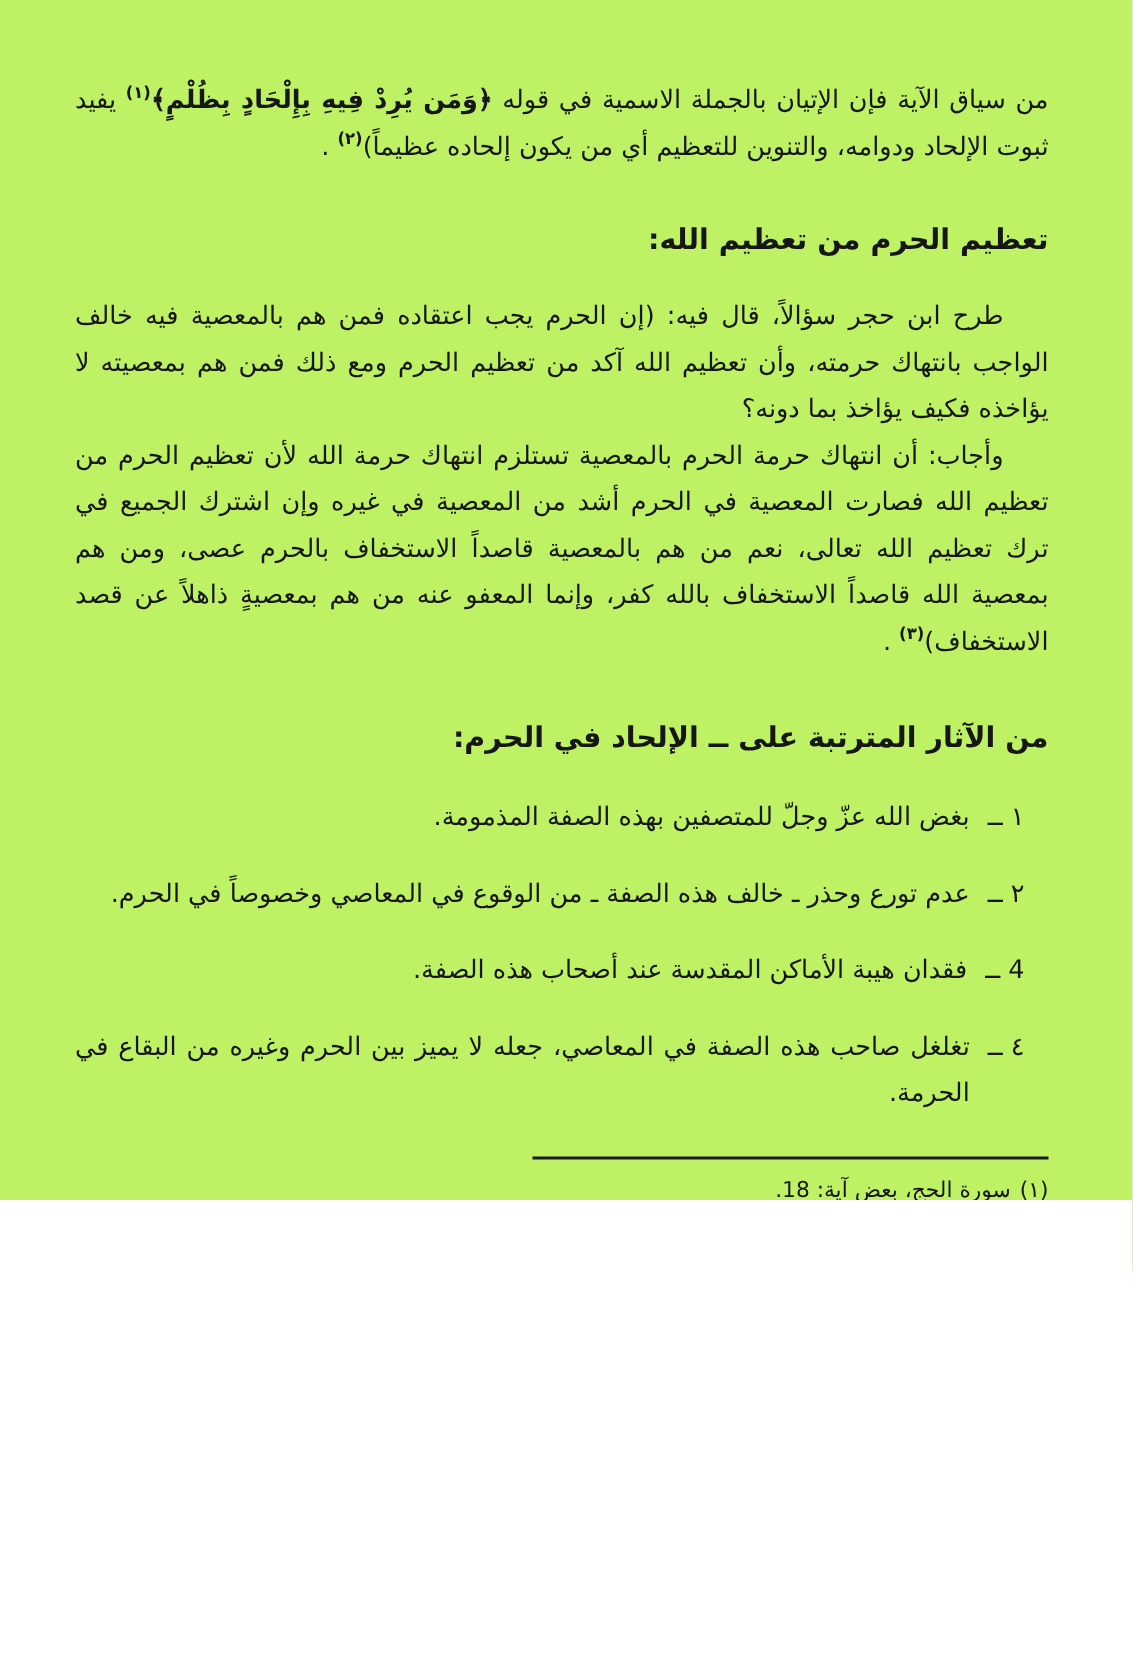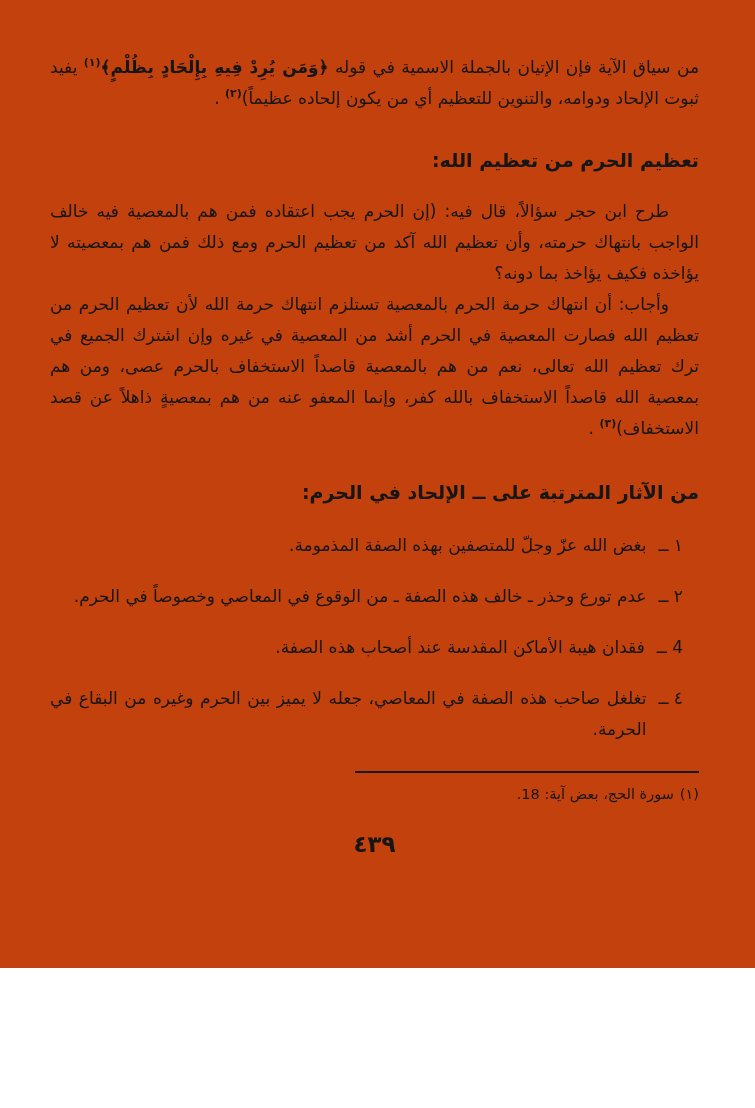--- a/index.html
+++ b/index.html
@@ -4,22 +4,22 @@
 <style>
   * { box-sizing: border-box; }
   html, body { margin: 0; padding: 0; }
   body {
     width: 755px; height: 1108px;
     background: #ffffff;
     font-family: "DejaVu Sans", sans-serif;
   }
   .page {
     position: relative;
-    width: 755px; height: 968px;
-    background: #c2410c;
+    width: 755px; height: 800px;
+    background: #bef264;
     color: #161616;
     direction: rtl;
     padding: 52px 56px 0 50px;
     overflow: hidden;
   }
   .body-text {
     font-size: 17px;
     line-height: 31px;
     text-align: justify;
     margin: 0;

